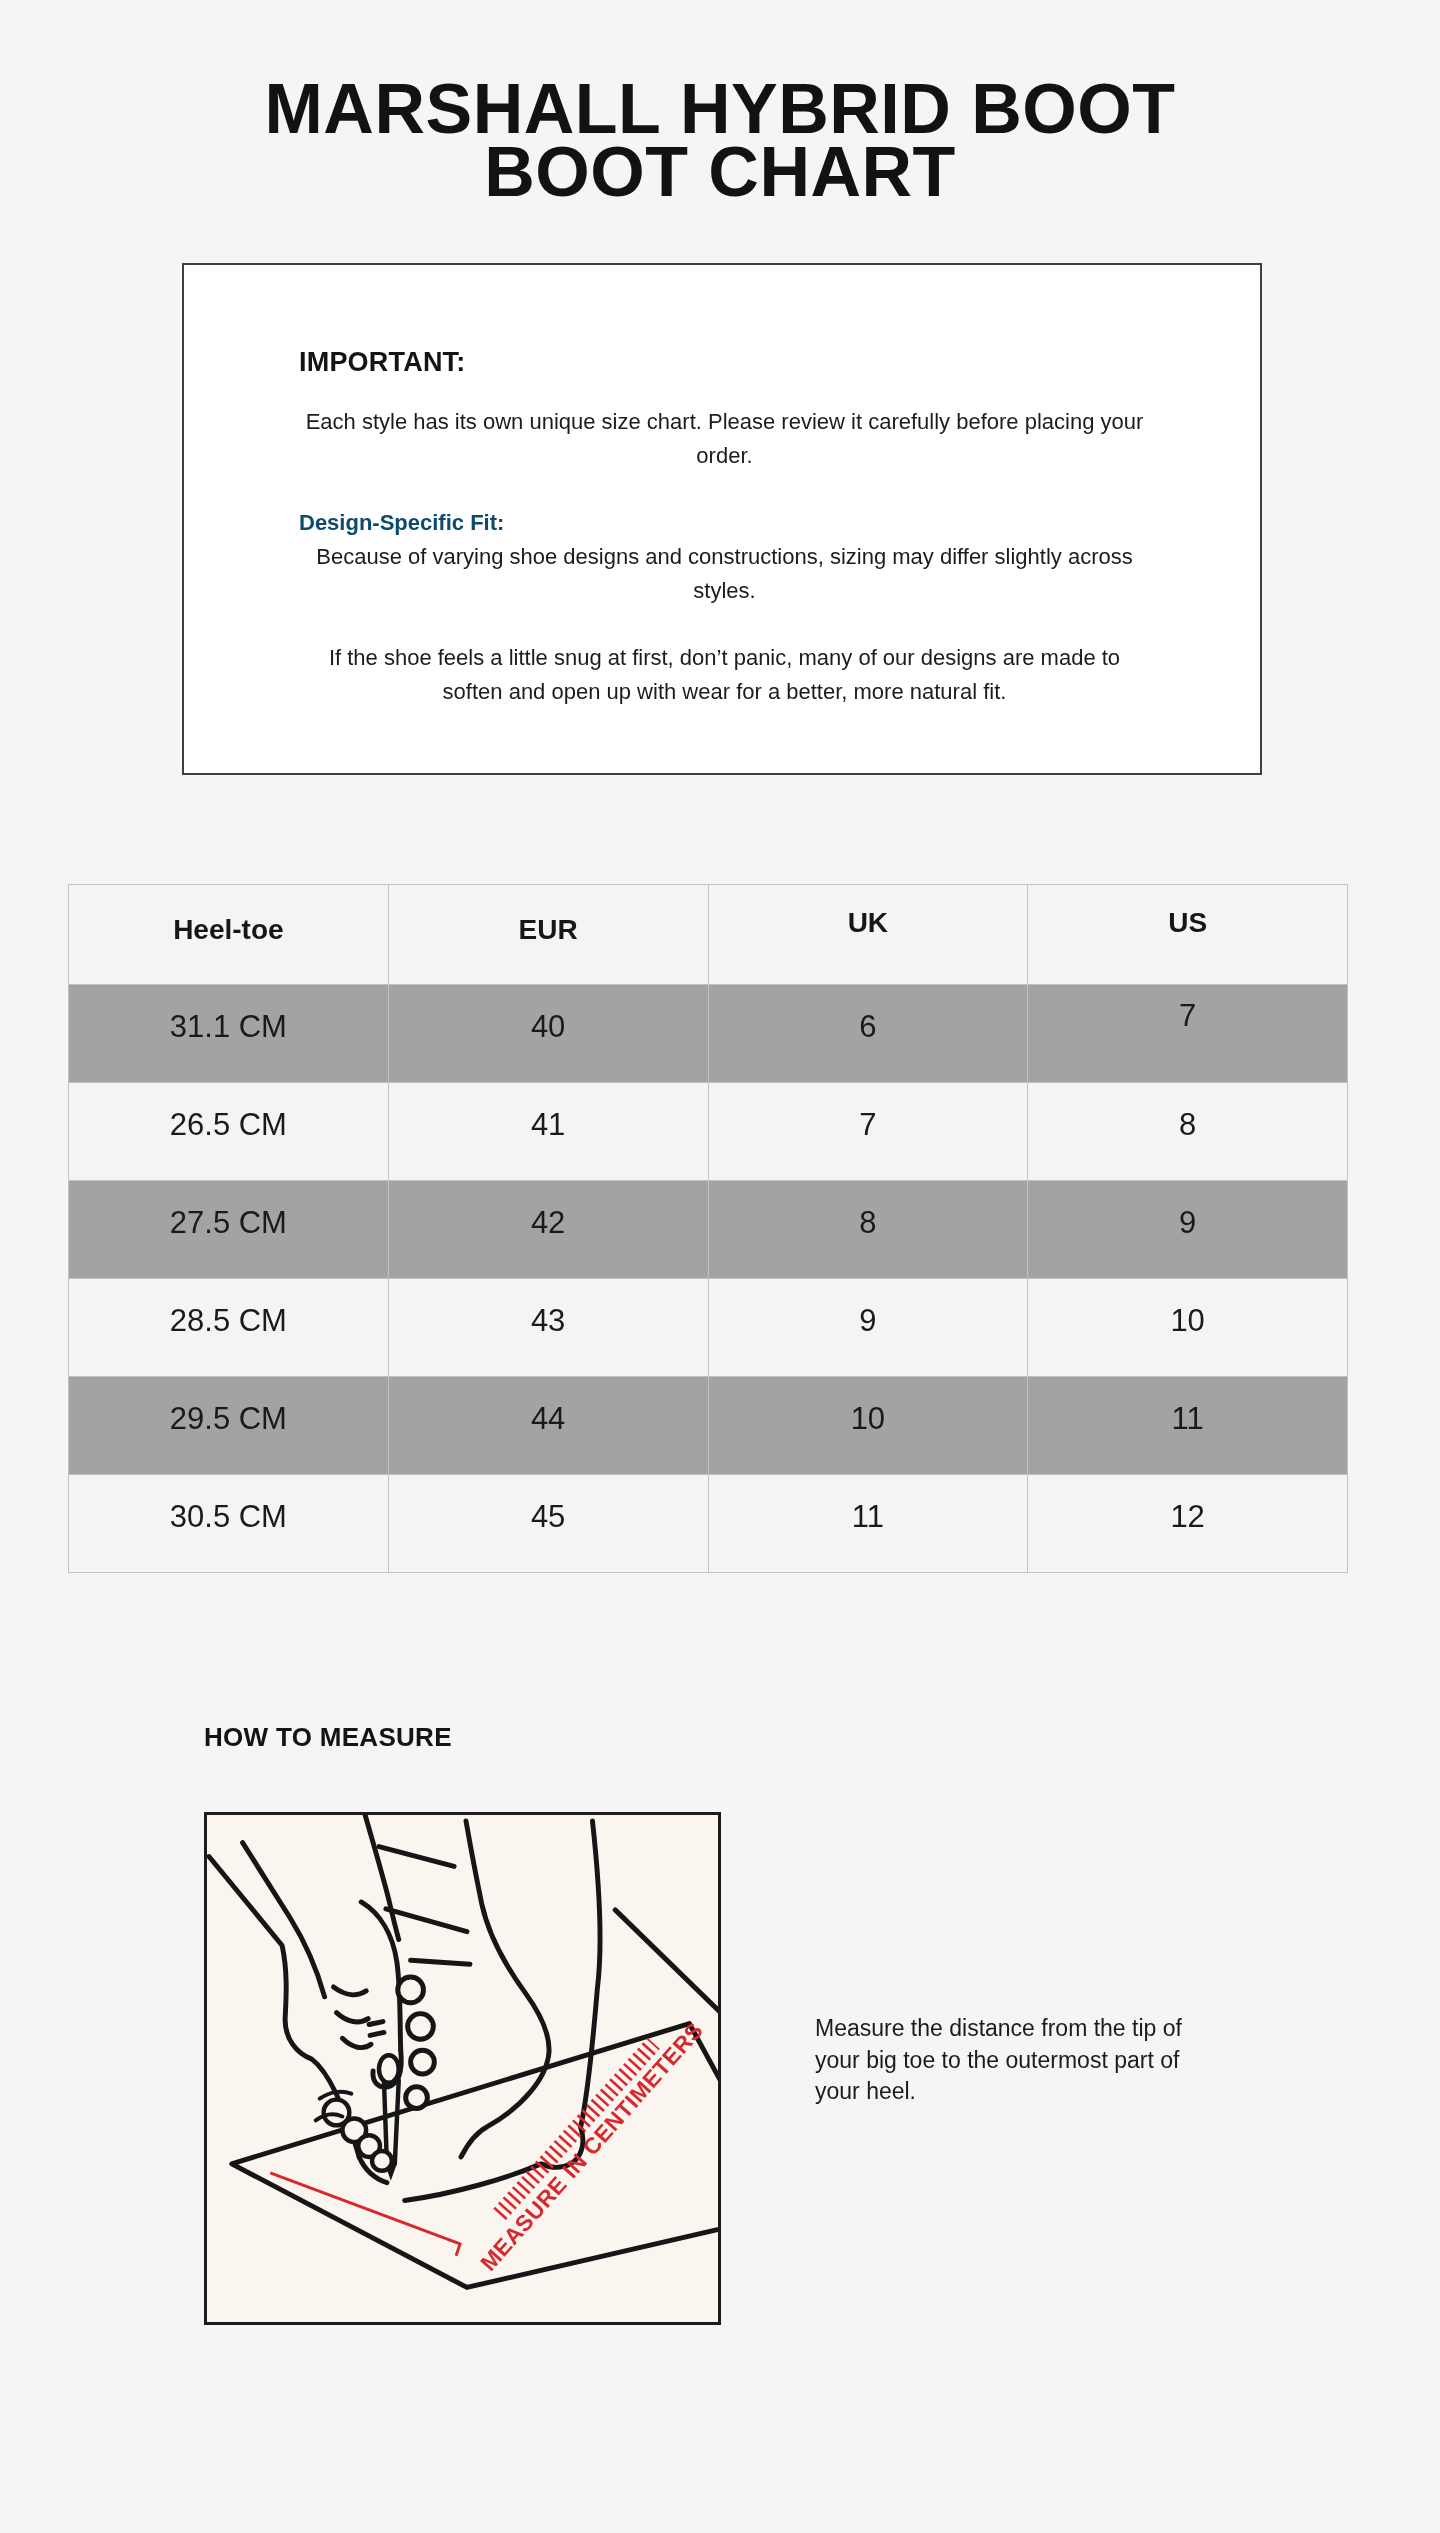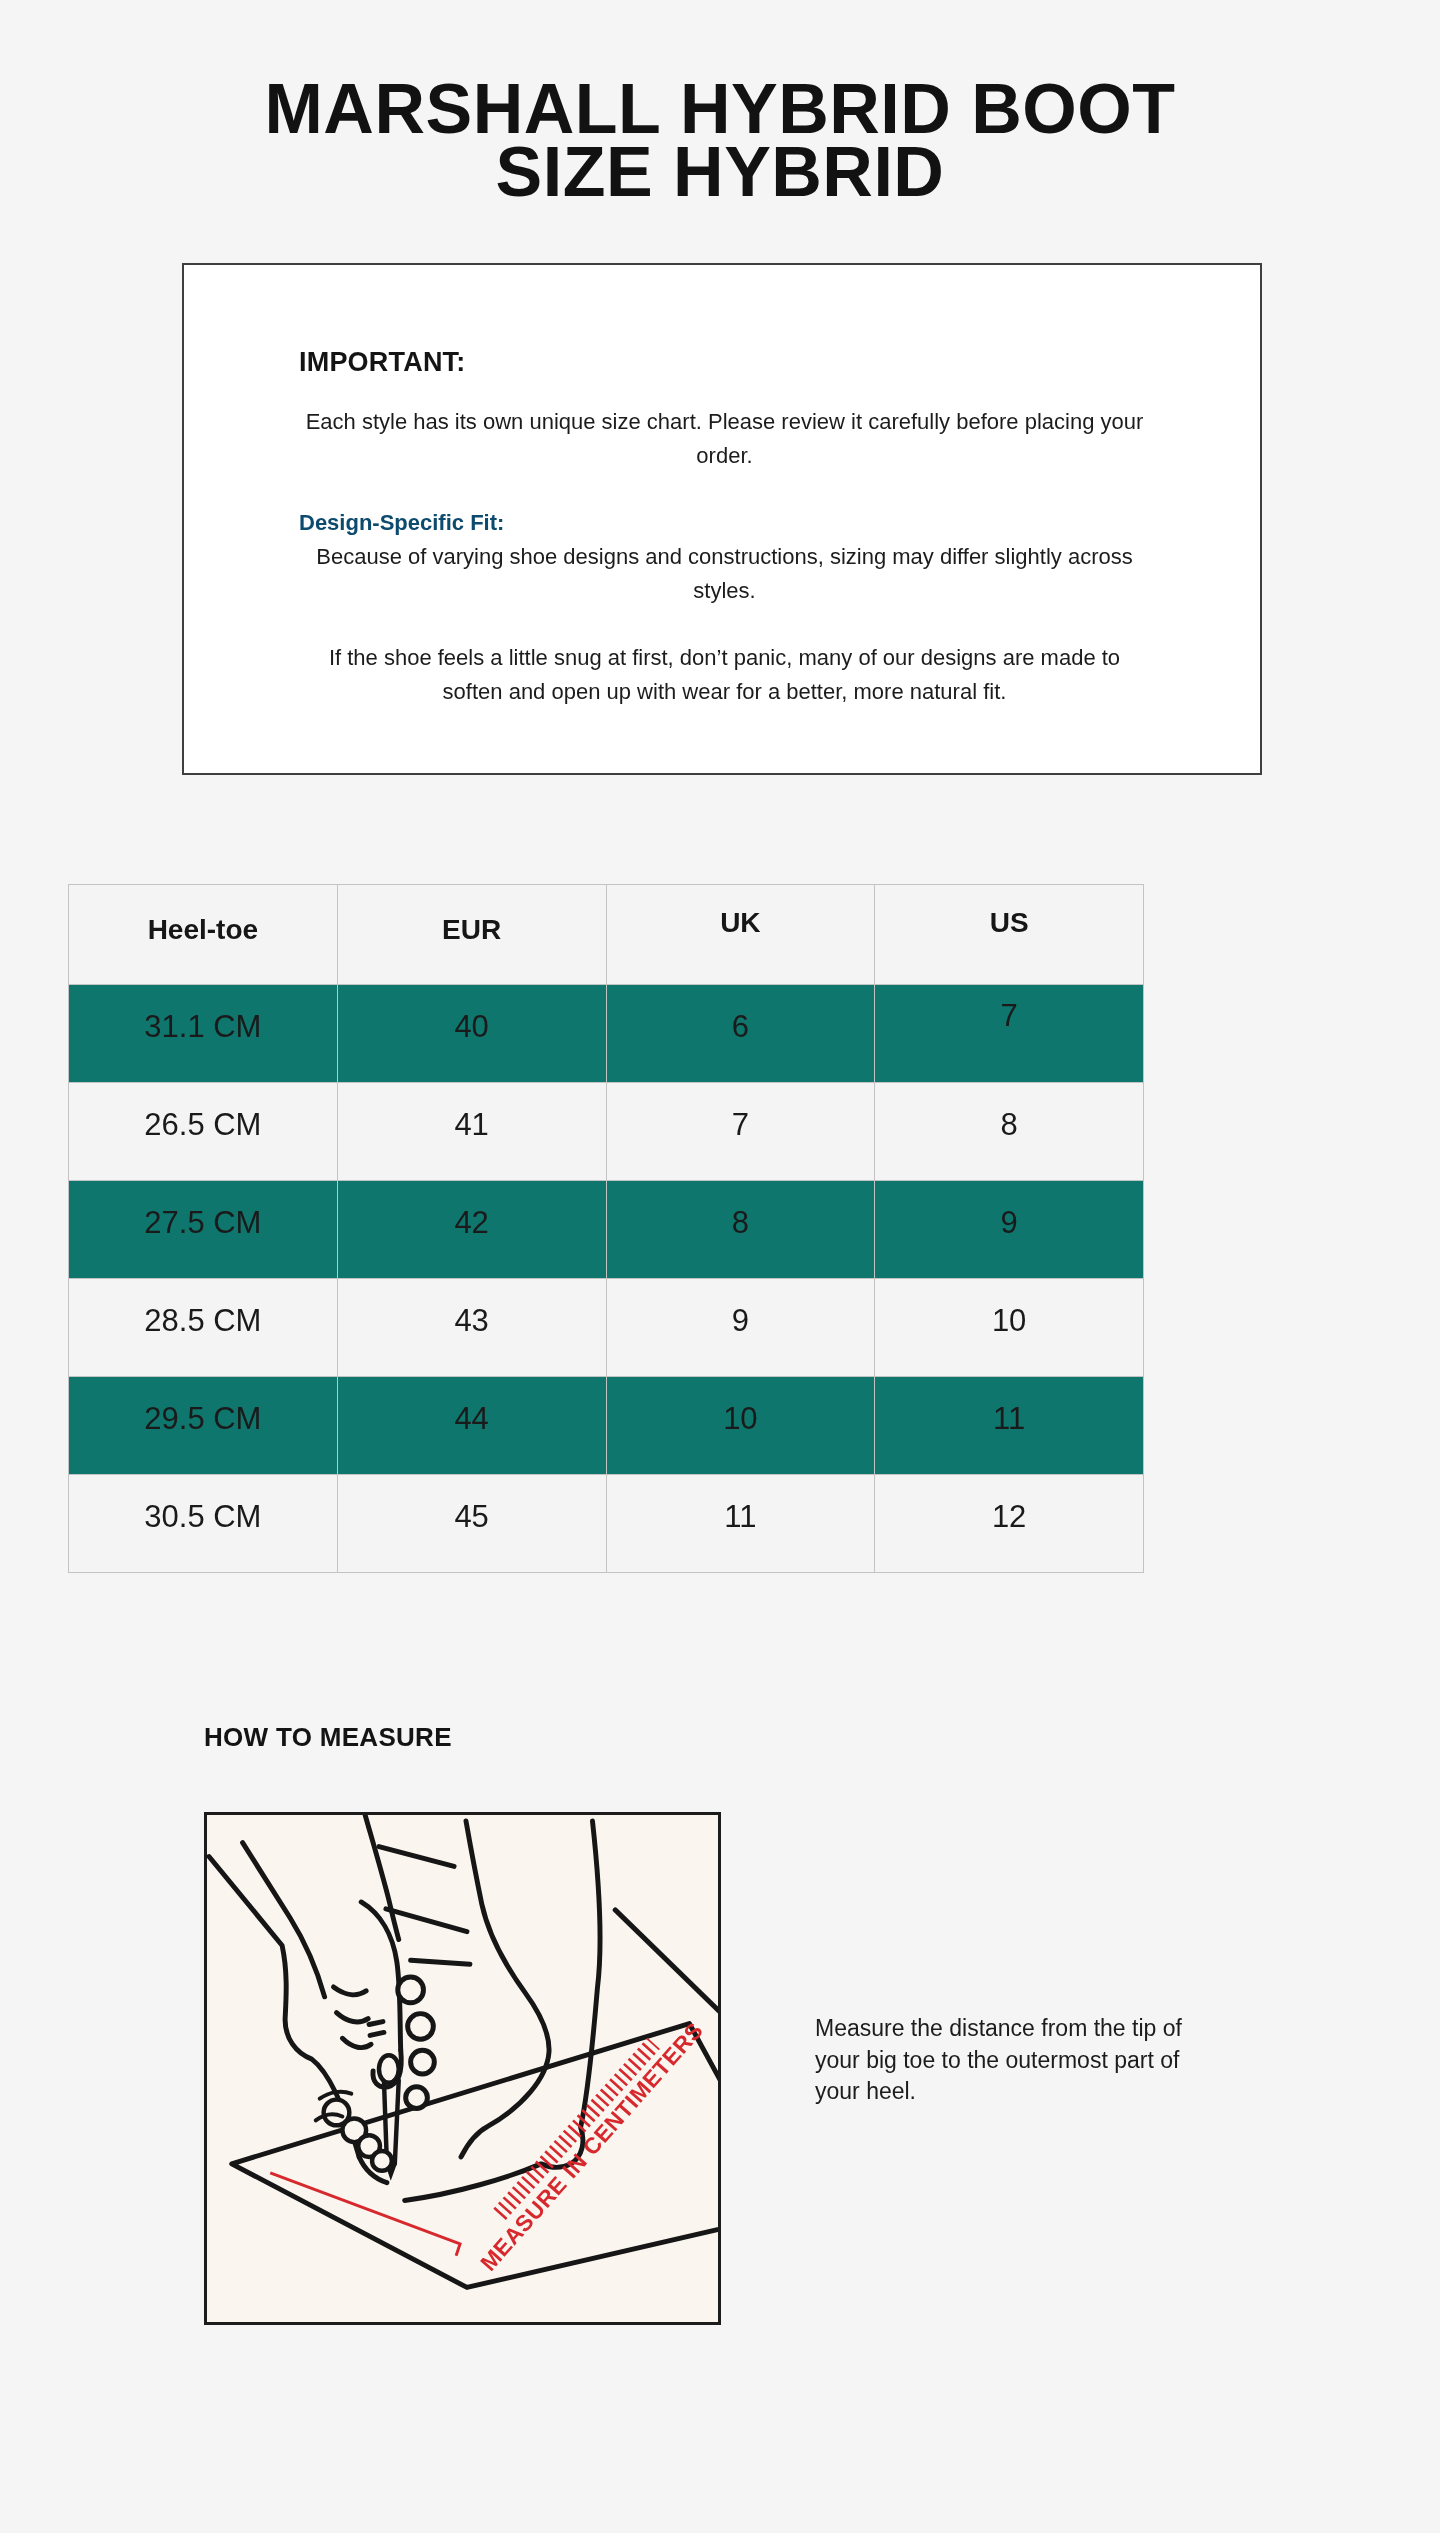--- a/index.html
+++ b/index.html
@@ -12,22 +12,22 @@
            font-size:70px; line-height:63px; font-weight:bold; color:#121212; letter-spacing:0.5px; }
 
   
   .notice { position:absolute; left:182px; top:263px; width:1080px; height:512px;
             background:#ffffff; border:2px solid #3f3f3f; padding:82px 110px 0 115px; }
   .notice h3 { font-size:27px; font-weight:bold; color:#141414; margin:0 0 27px 0; letter-spacing:0.2px; }
   .notice p { font-size:22px; line-height:34px; color:#1c1c1c; max-width:855px; margin:0 0 33px 0;text-align:center; }
   .notice h4 { font-size:22px; line-height:34px; font-weight:bold; color:#0c4a6e; margin:0; }
 
   
-  .size-table { position:absolute; left:68px; top:884px; width:1076px; border-collapse:collapse;
-                table-layout:fixed; background:#0f766e;padding-left:19px; }
+  .size-table { position:absolute; left:68px; top:884px; width:1280px; border-collapse:collapse;
+                table-layout:fixed; background:#a3a3a3;padding-left:19px; }
   .size-table th, .size-table td { border:1px solid #c3c3c3; text-align:center; vertical-align:middle; }
   .size-table th { height:100px; font-size:28px; font-weight:bold; color:#161616; padding-bottom:10px; }
   .size-table td { height:98px; font-size:31px; font-weight:normal; color:#1a1a1a; padding-bottom:14px; }
   .size-table .shade { background:#f4f4f4; }
   .size-table .raise span { display:inline-block; transform:translateY(-7px); }
   .size-table .raise-big span { display:inline-block; transform:translateY(-11px); }
 
   
   .htm-heading { position:absolute; left:204px; top:1722px; font-size:26px; font-weight:bold; color:#141414; letter-spacing:0.3px; }
   .figure { position:absolute; left:204px; top:1812px; width:517px; height:513px;
@@ -36,21 +36,21 @@
   .measure-text { position:absolute; left:815px; top:2013px; width:398px;
                   font-size:23px; line-height:31.5px; color:#1c1c1c; }
 </style>
 </head>
 <body>
 
 <div class="page">
 
   <div class="title">
     <div>MARSHALL HYBRID BOOT</div>
-    <div>SIZE HYBRID</div>
+    <div>BOOT CHART</div>
   </div>
 
   <div class="notice">
     <h3>IMPORTANT:</h3>
     <p>Each style has its own unique size chart. Please review it carefully before placing your order.</p>
     <h4>Design-Specific Fit:</h4>
     <p>Because of varying shoe designs and constructions, sizing may differ slightly across styles.</p>
     <p>If the shoe feels a little snug at first, don’t panic, many of our designs are made to soften and open up with wear for a better, more natural fit.</p>
   </div>
 

